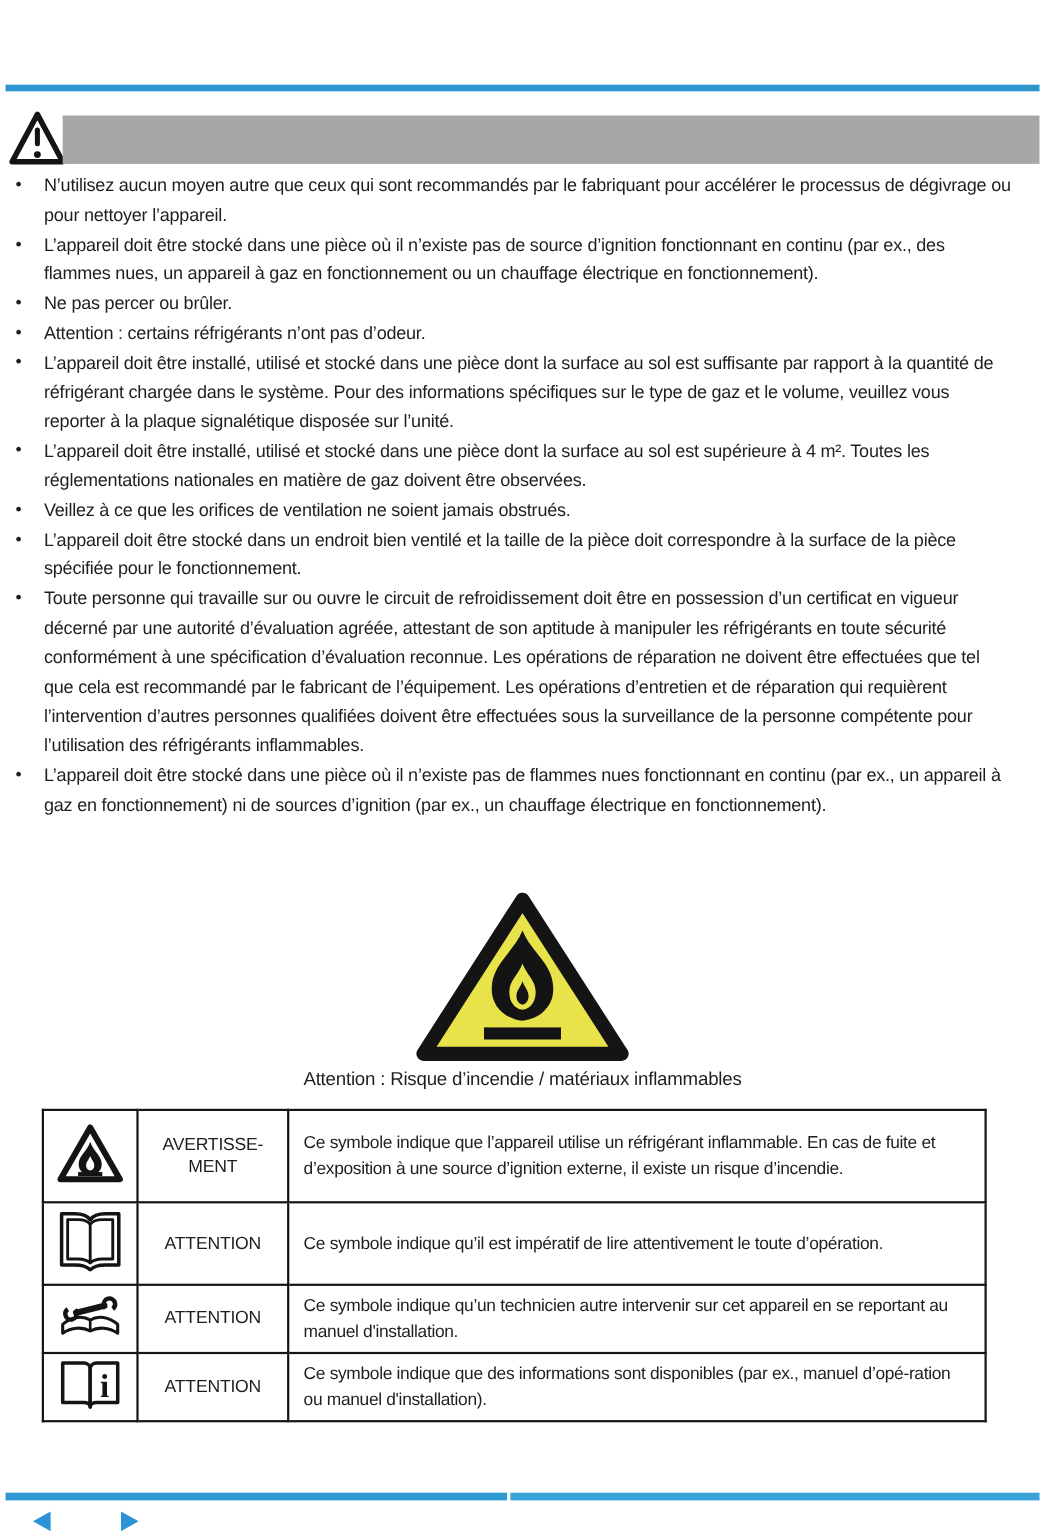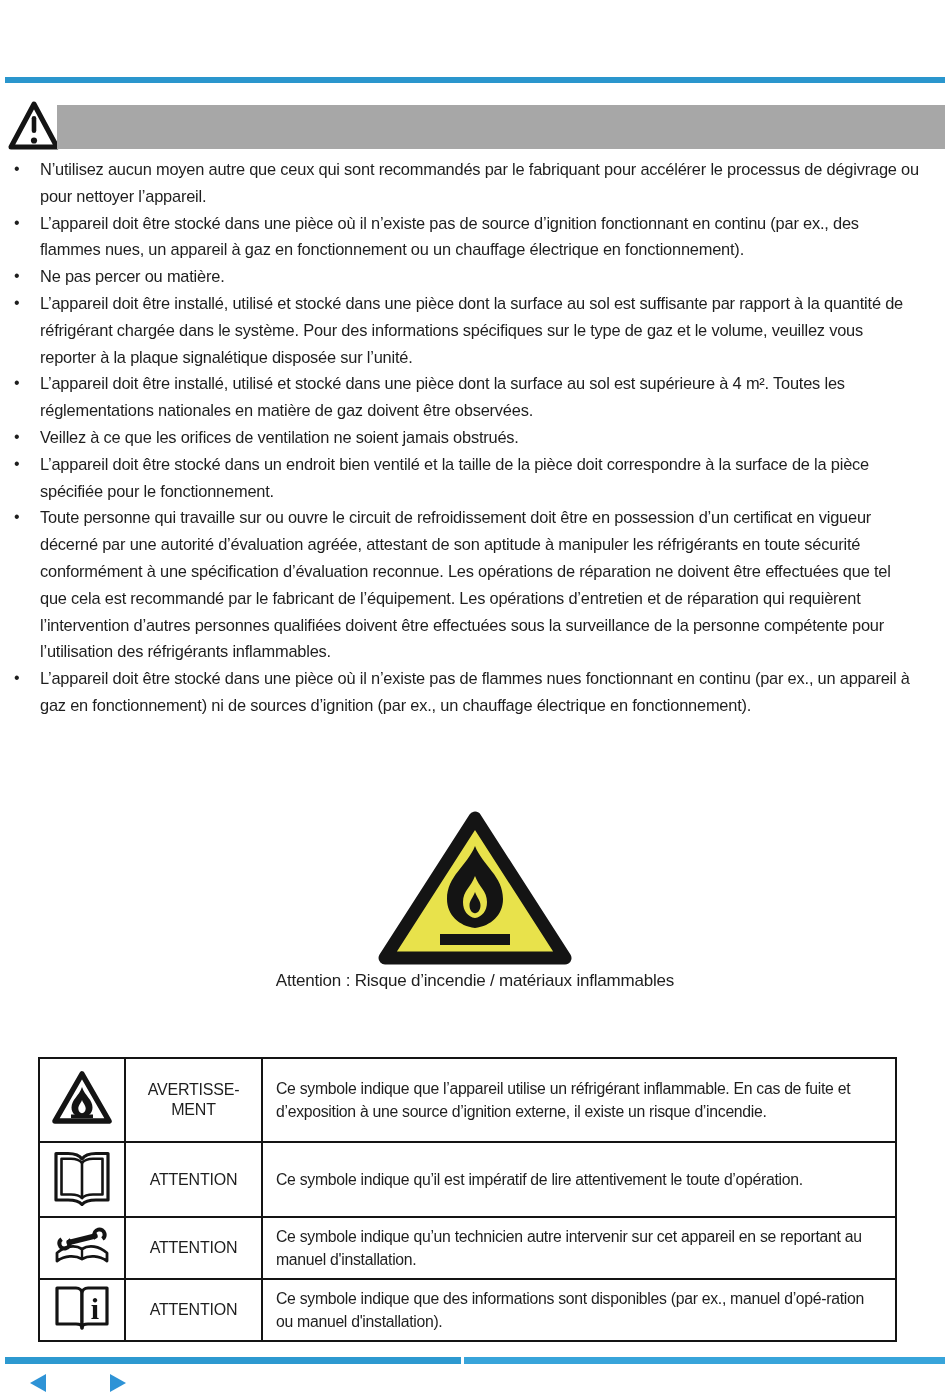--- a/index.html
+++ b/index.html
@@ -27,21 +27,21 @@
   .bullets li{position:relative;padding-left:28px;margin:0;}
   .bullets li::before{
     content:"\2022";position:absolute;left:2px;top:0;
     font-size:16px;color:var(--ink);
   }
   .fire-symbol{position:absolute;left:0;top:808px;width:950px;text-align:center;}
   .fire-symbol svg{display:inline-block;}
   .fire-caption{position:absolute;left:0;top:971px;width:950px;text-align:center;font-size:17px;letter-spacing:-0.2px;}
   .symbols-intro{position:absolute;left:0;top:1006px;width:950px;text-align:center;font-size:16px;letter-spacing:-0.35px;}
   .symbols-table{
-    position:absolute;left:38px;top:1057px;width:859px;
+    position:absolute;left:38px;top:1008px;width:859px;
     border-collapse:collapse;table-layout:fixed;
   }
   .symbols-table td{border:2px solid #141414;vertical-align:middle;background:#fff;}
   .col-icon{width:82px;text-align:center;}
   .col-label{width:133px;text-align:center;}
   .cell-label{font-size:16px;letter-spacing:-0.2px;max-width:112px;margin:0 auto;line-height:20px;}
   .cell-desc{padding:6px 10px 6px 12px;font-size:15.8px;line-height:23px;letter-spacing:-0.3px;}
   .row-1{height:84px;}.row-2{height:75px;}.row-3{height:62px;}.row-4{height:61px;}
   .footer-bar-left{position:absolute;left:5px;top:1357px;width:456px;height:7px;background:var(--footer-blue-left);}
   .footer-bar-right{position:absolute;left:464px;top:1357px;width:481px;height:7px;background:var(--footer-blue-right);}
@@ -61,21 +61,22 @@
       <path d="M26 3 L49 46 L3 46 Z" fill="#ffffff" stroke="#141414" stroke-width="5" stroke-linejoin="round"></path>
       <rect x="23.7" y="15" width="4.6" height="17" rx="2.3" fill="#141414"></rect>
       <circle cx="26" cy="39.5" r="3.1" fill="#141414"></circle>
     </svg>
   </span>
   <div class="gray-bar"></div>
 
   <ul class="bullets">
     <li>N’utilisez aucun moyen autre que ceux qui sont recommandés par le fabriquant pour accélérer le processus de dégivrage ou pour nettoyer l’appareil.</li>
     <li>L’appareil doit être stocké dans une pièce où il n’existe pas de source d’ignition fonctionnant en continu (par ex., des flammes nues, un appareil à gaz en fonctionnement ou un chauffage électrique en fonctionnement).</li>
-    <li>Ne pas percer ou matière.</li>
+    <li>Ne pas percer ou brûler.</li>
+    <li>Attention : certains réfrigérants n’ont pas d’odeur.</li>
     <li>L’appareil doit être installé, utilisé et stocké dans une pièce dont la surface au sol est suffisante par rapport à la quantité de réfrigérant chargée dans le système. Pour des informations spécifiques sur le type de gaz et le volume, veuillez vous reporter à la plaque signalétique disposée sur l’unité.</li>
     <li>L’appareil doit être installé, utilisé et stocké dans une pièce dont la surface au sol est supérieure à 4 m². Toutes les réglementations nationales en matière de gaz doivent être observées.</li>
     <li>Veillez à ce que les orifices de ventilation ne soient jamais obstrués.</li>
     <li>L’appareil doit être stocké dans un endroit bien ventilé et la taille de la pièce doit correspondre à la surface de la pièce spécifiée pour le fonctionnement.</li>
     <li>Toute personne qui travaille sur ou ouvre le circuit de refroidissement doit être en possession d’un certificat en vigueur décerné par une autorité d’évaluation agréée, attestant de son aptitude à manipuler les réfrigérants en toute sécurité conformément à une spécification d’évaluation reconnue. Les opérations de réparation ne doivent être effectuées que tel que cela est recommandé par le fabricant de l’équipement. Les opérations d’entretien et de réparation qui requièrent l’intervention d’autres personnes qualifiées doivent être effectuées sous la surveillance de la personne compétente pour l’utilisation des réfrigérants inflammables.</li>
     <li>L’appareil doit être stocké dans une pièce où il n’existe pas de flammes nues fonctionnant en continu (par ex., un appareil à gaz en fonctionnement) ni de sources d’ignition (par ex., un chauffage électrique en fonctionnement).</li>
   </ul>
 
   <div class="fire-symbol">
     <svg width="196" height="158" viewBox="0 0 196 158">

